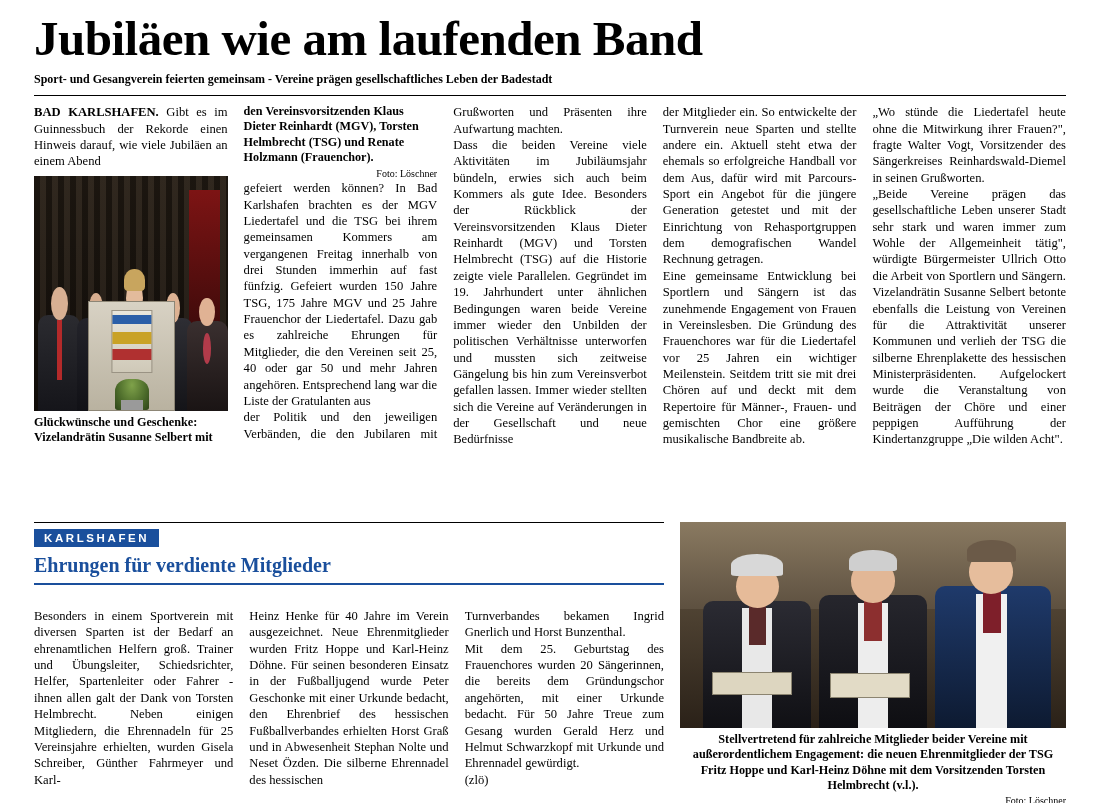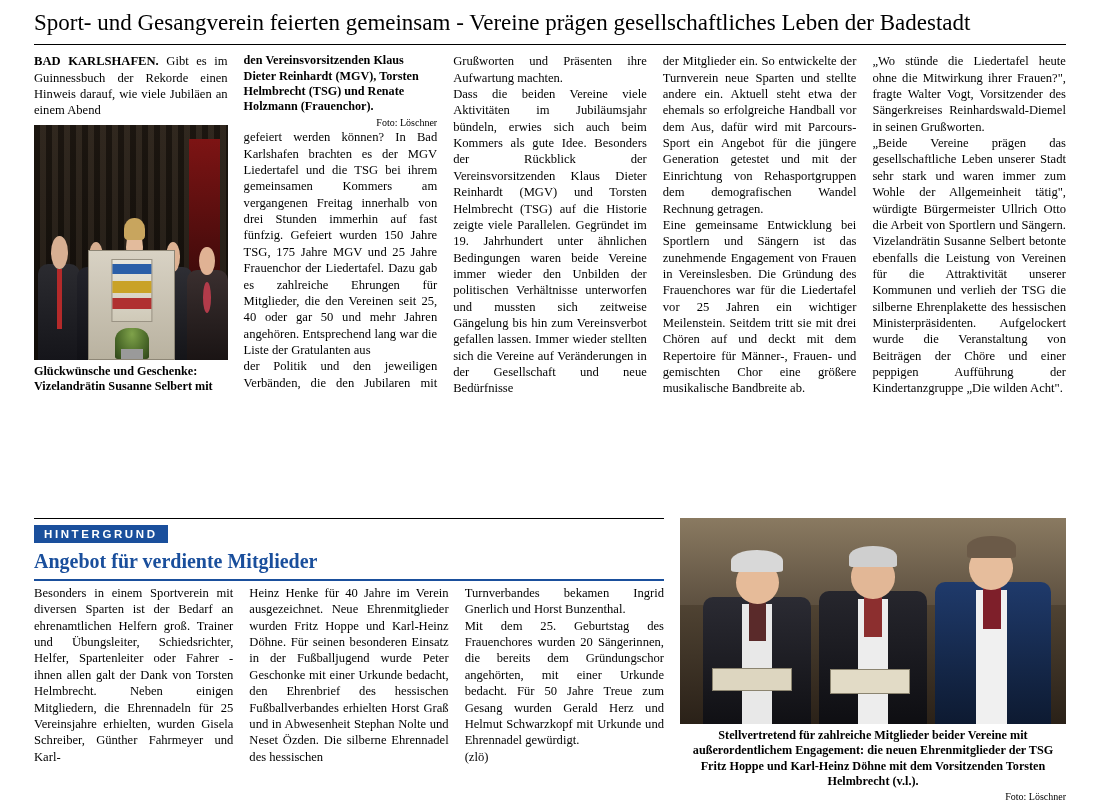--- a/index.html
+++ b/index.html
@@ -25,22 +25,22 @@
     font-family: "Liberation Serif", serif;
     font-weight: bold;
     font-size: 49px;
     line-height: 1.0;
     letter-spacing: -0.5px;
     margin: 14px 0 0 34px;
     width: 1040px;
   }
   .subhead {
     font-family: "Liberation Serif", serif;
-    font-weight: normal;
-    font-size: 23px;
+    font-weight: bold;
+    font-size: 12px;
     line-height: 1.1;
     margin: 10px 0 0 34px;
     width: 1040px;
   }
   .rule {
     border: 0;
     border-top: 1px solid #000;
     margin: 9px 34px 0 34px;
   }
   .cols {
@@ -120,21 +120,21 @@
     color: #1a4f9c;
     margin: 7px 0 0 0;
   }
   .hr-blue {
     border: 0;
     border-top: 2px solid #1a4f9c;
     margin: 6px 0 0 0;
     width: 630px;
   }
   .lower-cols {
-    margin-top: 4px;
+    margin-top: 23px;
     width: 630px;
     column-count: 3;
     column-gap: 16px;
   }
   .lower-cols .col-text { font-size: 12.6px; }
   
   .lower-right {
     position: absolute;
     left: 646px;
     top: 0;
@@ -186,20 +186,21 @@
   .flag {
     position:absolute; right:4%; top:6%; width:16%; height:62%;
     background: linear-gradient(#7d1414,#3c0a0a);
   }
 </style>
 </head>
 <body>
 
 <div class="page">
 
+  <h1 class="headline">Jubiläen wie am laufenden Band</h1>
   <div class="subhead">Sport- und Gesangverein feierten gemeinsam - Vereine prägen gesellschaftliches Leben der Badestadt</div>
   <hr class="rule">
 
   <div class="cols">
 
     <div class="col-text">
       <p><span class="lead-label">BAD KARLSHAFEN.</span><span> Gibt es im Guinnessbuch der Rekorde einen Hinweis darauf, wie viele Jubiläen an einem Abend</span></p>
 
       <div class="photo-main">
         <div class="ph stage-bg"></div>
@@ -263,22 +264,22 @@
     <div class="col-text">
       <p style="white-space:pre-line;">„Wo stünde die Liedertafel heute ohne die Mitwirkung ihrer Frauen?", fragte Walter Vogt, Vorsitzender des Sängerkreises Reinhardswald-Diemel in seinen Grußworten.
 „Beide Vereine prägen das gesellschaftliche Leben unserer Stadt sehr stark und waren immer zum Wohle der Allgemeinheit tätig", würdigte Bürgermeister Ullrich Otto die Arbeit von Sportlern und Sängern. Vizelandrätin Susanne Selbert betonte ebenfalls die Leistung von Vereinen für die Attraktivität unserer Kommunen und verlieh der TSG die silberne Ehrenplakette des hessischen Ministerpräsidenten. Aufgelockert wurde die Veranstaltung von Beiträgen der Chöre und einer peppigen Aufführung der Kindertanzgruppe „Die wilden Acht".</p>
     </div>
   </div>
 
   <div class="lower">
 
     <div class="lower-left">
       <div class="hr-top"></div>
-      <div class="bg-badge">HINTERGRUND</div>
-      <div class="bg-title">Angebot für verdiente Mitglieder</div>
+      <div class="bg-badge">KARLSHAFEN</div>
+      <div class="bg-title">Ehrungen für verdiente Mitglieder</div>
       <hr class="hr-blue">
 
       <div class="lower-cols">
         <div class="col-text">
           <p>Besonders in einem Sportverein mit diversen Sparten ist der Bedarf an ehrenamtlichen Helfern groß. Trainer und Übungsleiter, Schiedsrichter, Helfer, Spartenleiter oder Fahrer - ihnen allen galt der Dank von Torsten Helmbrecht. Neben einigen Mitgliedern, die Ehrennadeln für 25 Vereinsjahre erhielten, wurden Gisela Schreiber, Günther Fahrmeyer und Karl-</p>
         </div>
         <div class="col-text">
           <p>Heinz Henke für 40 Jahre im Verein ausgezeichnet. Neue Ehrenmitglieder wurden Fritz Hoppe und Karl-Heinz Döhne. Für seinen besonderen Einsatz in der Fußballjugend wurde Peter Geschonke mit einer Urkunde bedacht, den Ehrenbrief des hessischen Fußballverbandes erhielten Horst Graß und in Abwesenheit Stephan Nolte und Neset Özden. Die silberne Ehrennadel des hessischen</p>
         </div>
         <div class="col-text">

